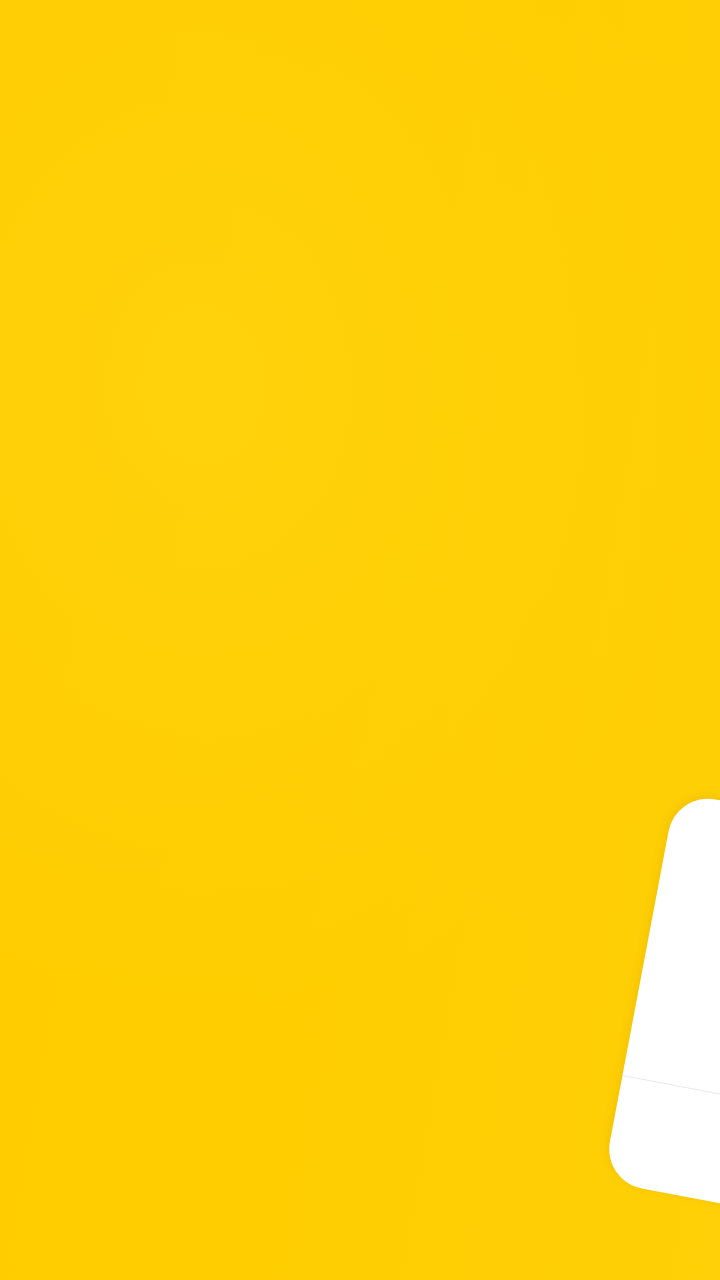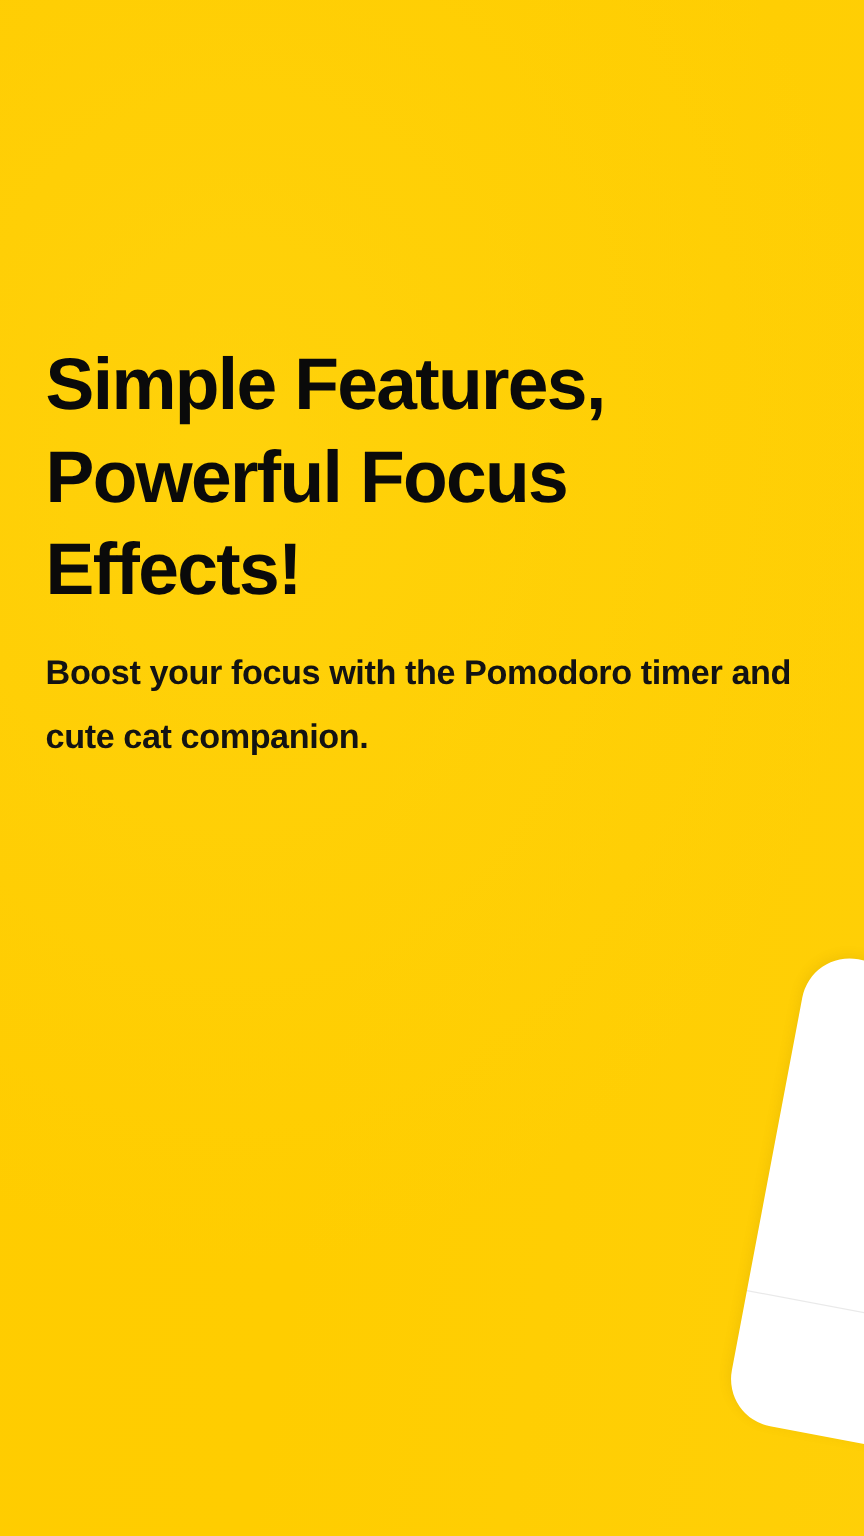--- a/index.html
+++ b/index.html
@@ -92,18 +92,14 @@
 <body>
 
 <div id="screen">
 
   <div id="bg-sheen"></div>
 
   <div id="phone-mockup">
     <div id="phone-mockup-seam"></div>
   </div>
 
-  <div id="copy">
-    <h1 id="headline">Simple Features, Powerful Focus Effects!</h1>
-    <p id="subheadline">Boost your focus with the Pomodoro timer and cute cat companion.</p>
-  </div>
 
 </div>
 
 </body></html>

